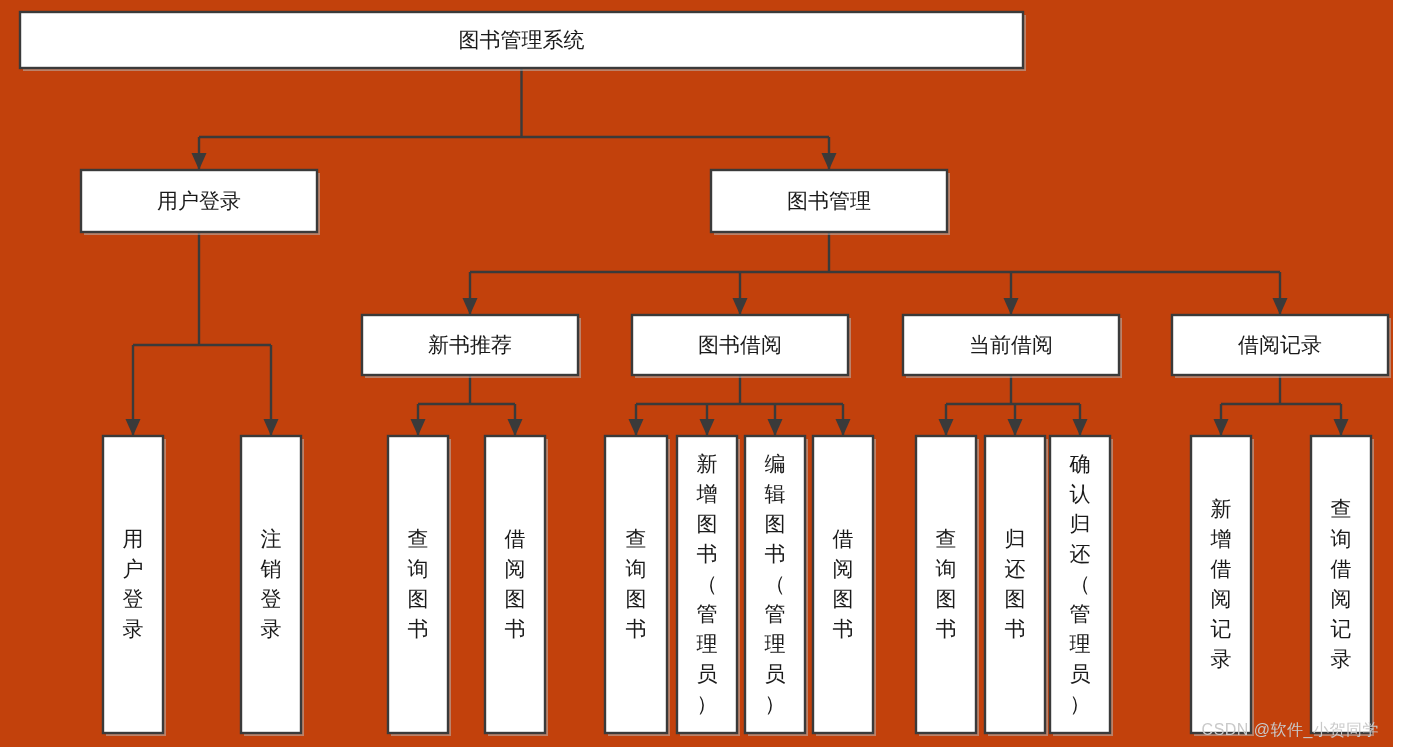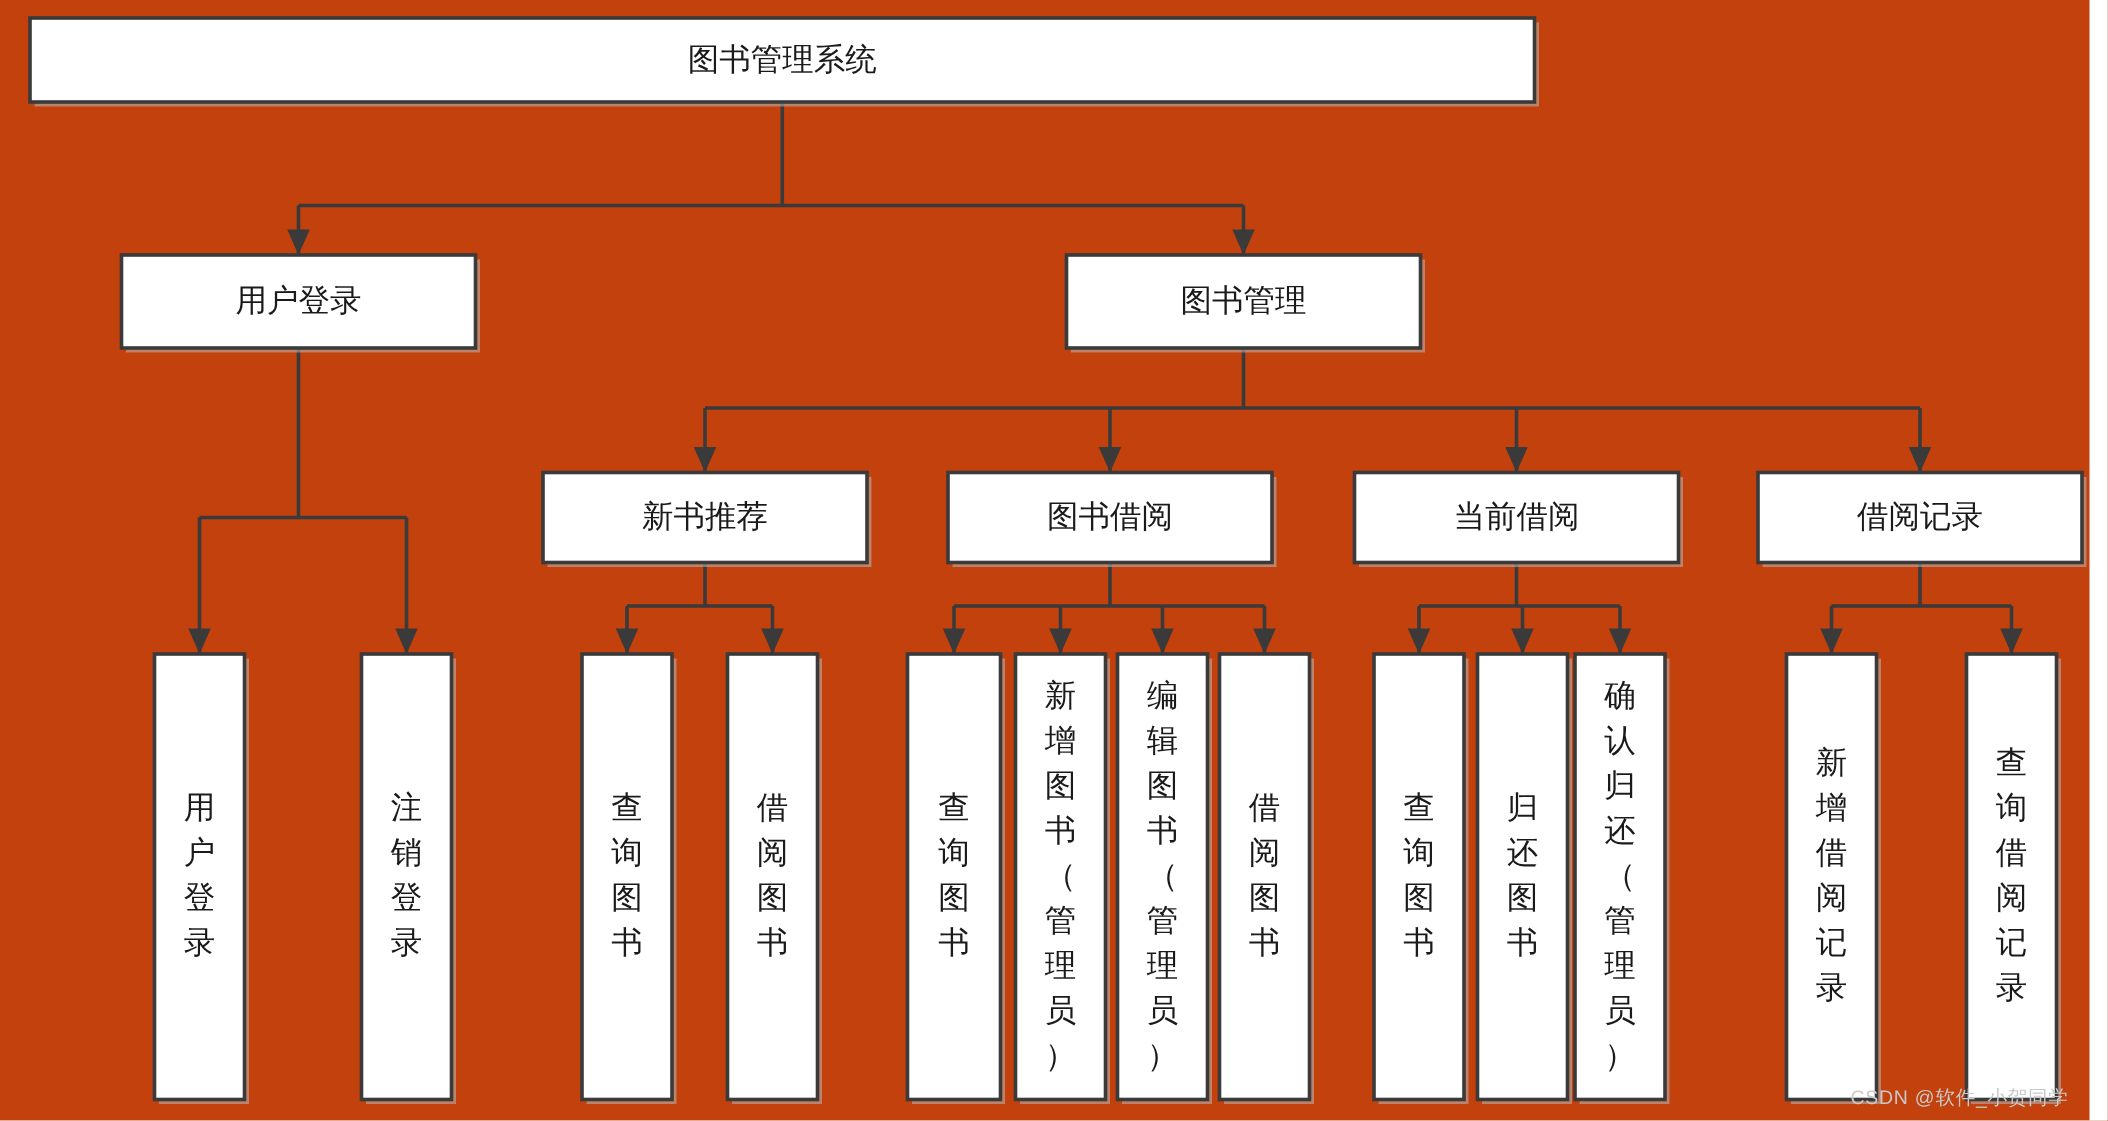--- a/index.html
+++ b/index.html
@@ -60,21 +60,21 @@
     fill: #1a1a1a;
     text-anchor: middle;
     dominant-baseline: middle;
     white-space: pre;
   }
   .watermark {
     position: absolute;
     right: 14px;
     bottom: 6px;
     font-family: "Liberation Sans", "DejaVu Sans", sans-serif;
-    font-size: 13px;
+    font-size: 16px;
     color: #c9c9c9;
     letter-spacing: 0.5px;
     user-select: none;
     pointer-events: none;
     white-space: nowrap;
   }
 </style>
 </head>
 <body>
 

